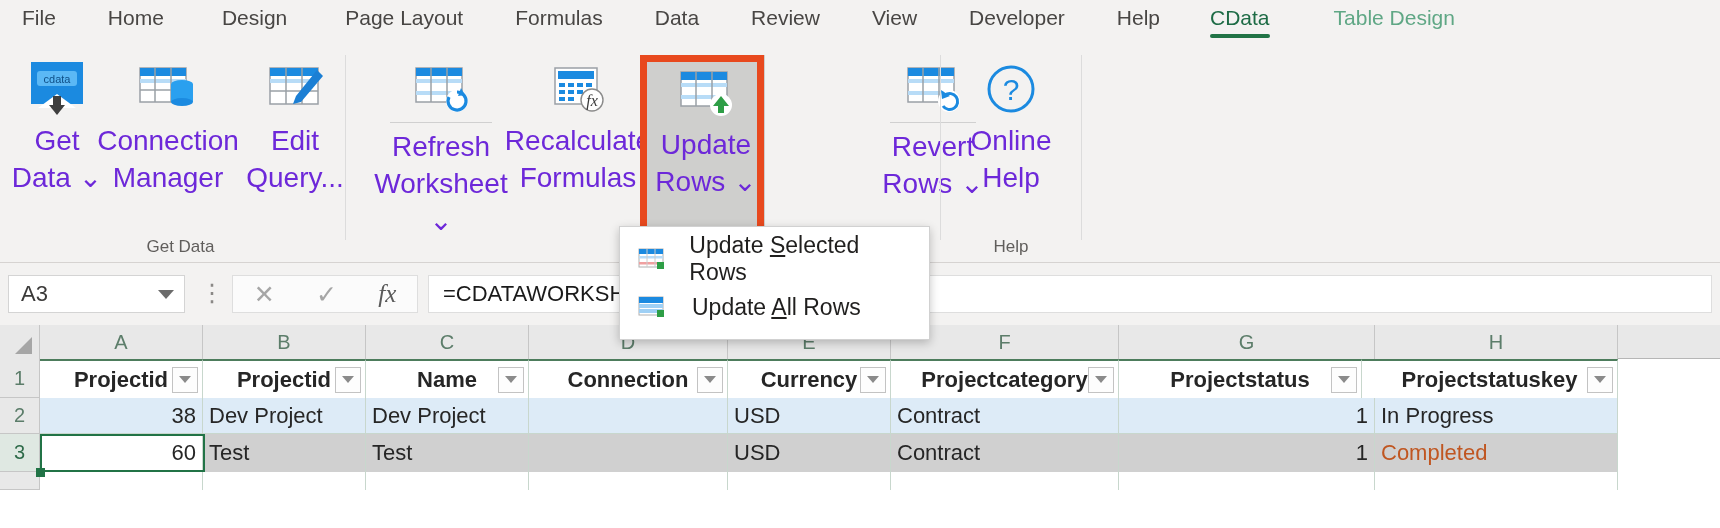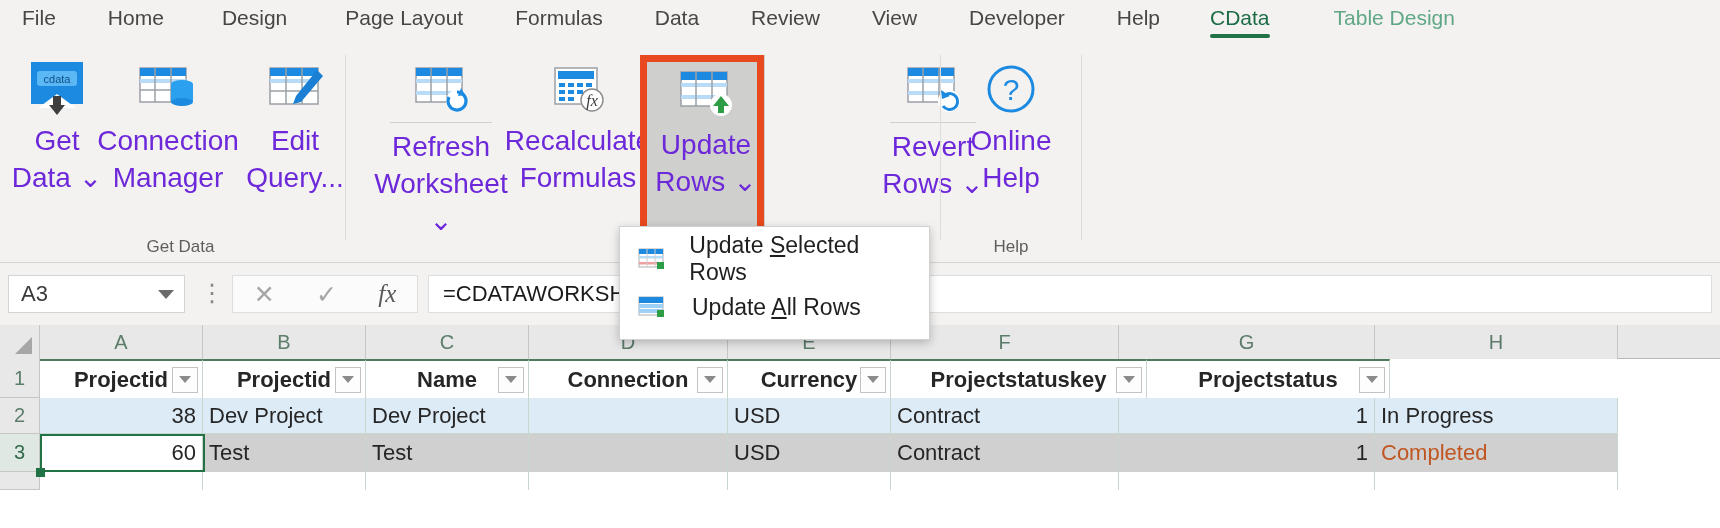--- a/index.html
+++ b/index.html
@@ -455,28 +455,34 @@
           <span class="filt">
             <span class="fa"></span>
           </span>
         </div>
       <div class="cell hdr" style="width:163px">
           <span>Currency</span>
           <span class="filt">
             <span class="fa"></span>
           </span>
         </div>
+      <div class="cell hdr" style="width:228px">
+          <span>Projectcategory</span>
+          <span class="filt">
+            <span class="fa"></span>
+          </span>
+        </div>
+      <div class="cell hdr" style="width:243px">
+          <span>Projectstatus</span>
+          <span class="filt">
+            <span class="fa"></span>
+          </span>
+        </div>
       <div class="cell hdr" style="width:256px">
           <span>Projectstatuskey</span>
-          <span class="filt">
-            <span class="fa"></span>
-          </span>
-        </div>
-      <div class="cell hdr" style="width:243px">
-          <span>Projectstatus</span>
           <span class="filt">
             <span class="fa"></span>
           </span>
         </div>
     </div>
 
     <div class="gridrow r-2">
       <div class="rowhdr">2</div>
       <div class="cell num" style="width:163px">38</div>
       <div class="cell" style="width:163px">Dev Project</div>

